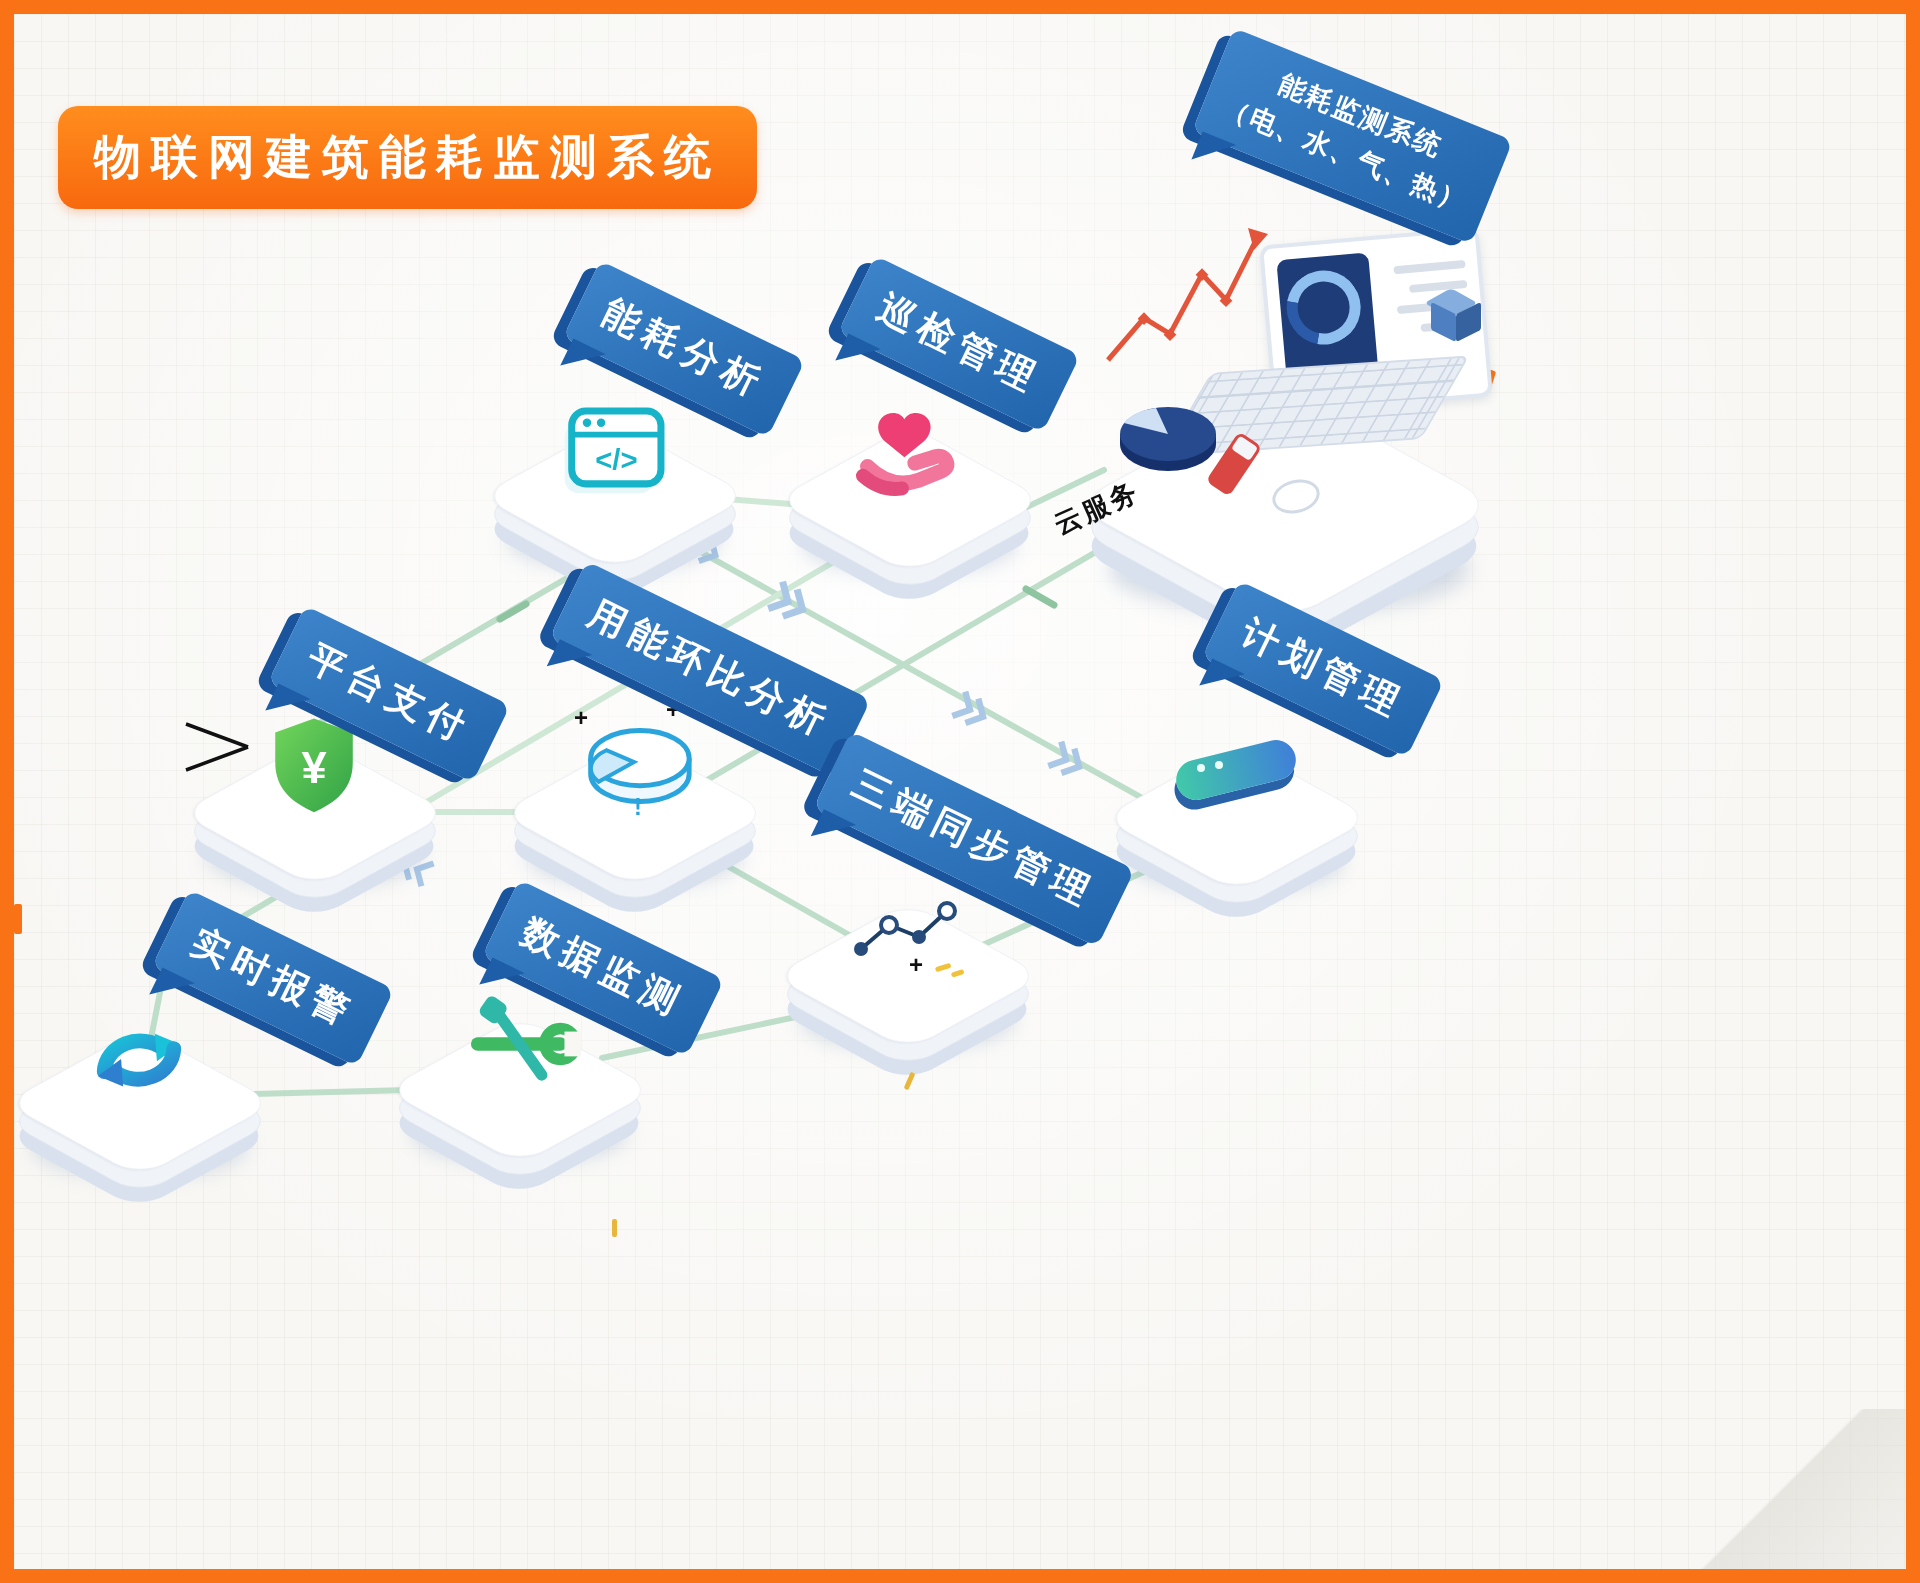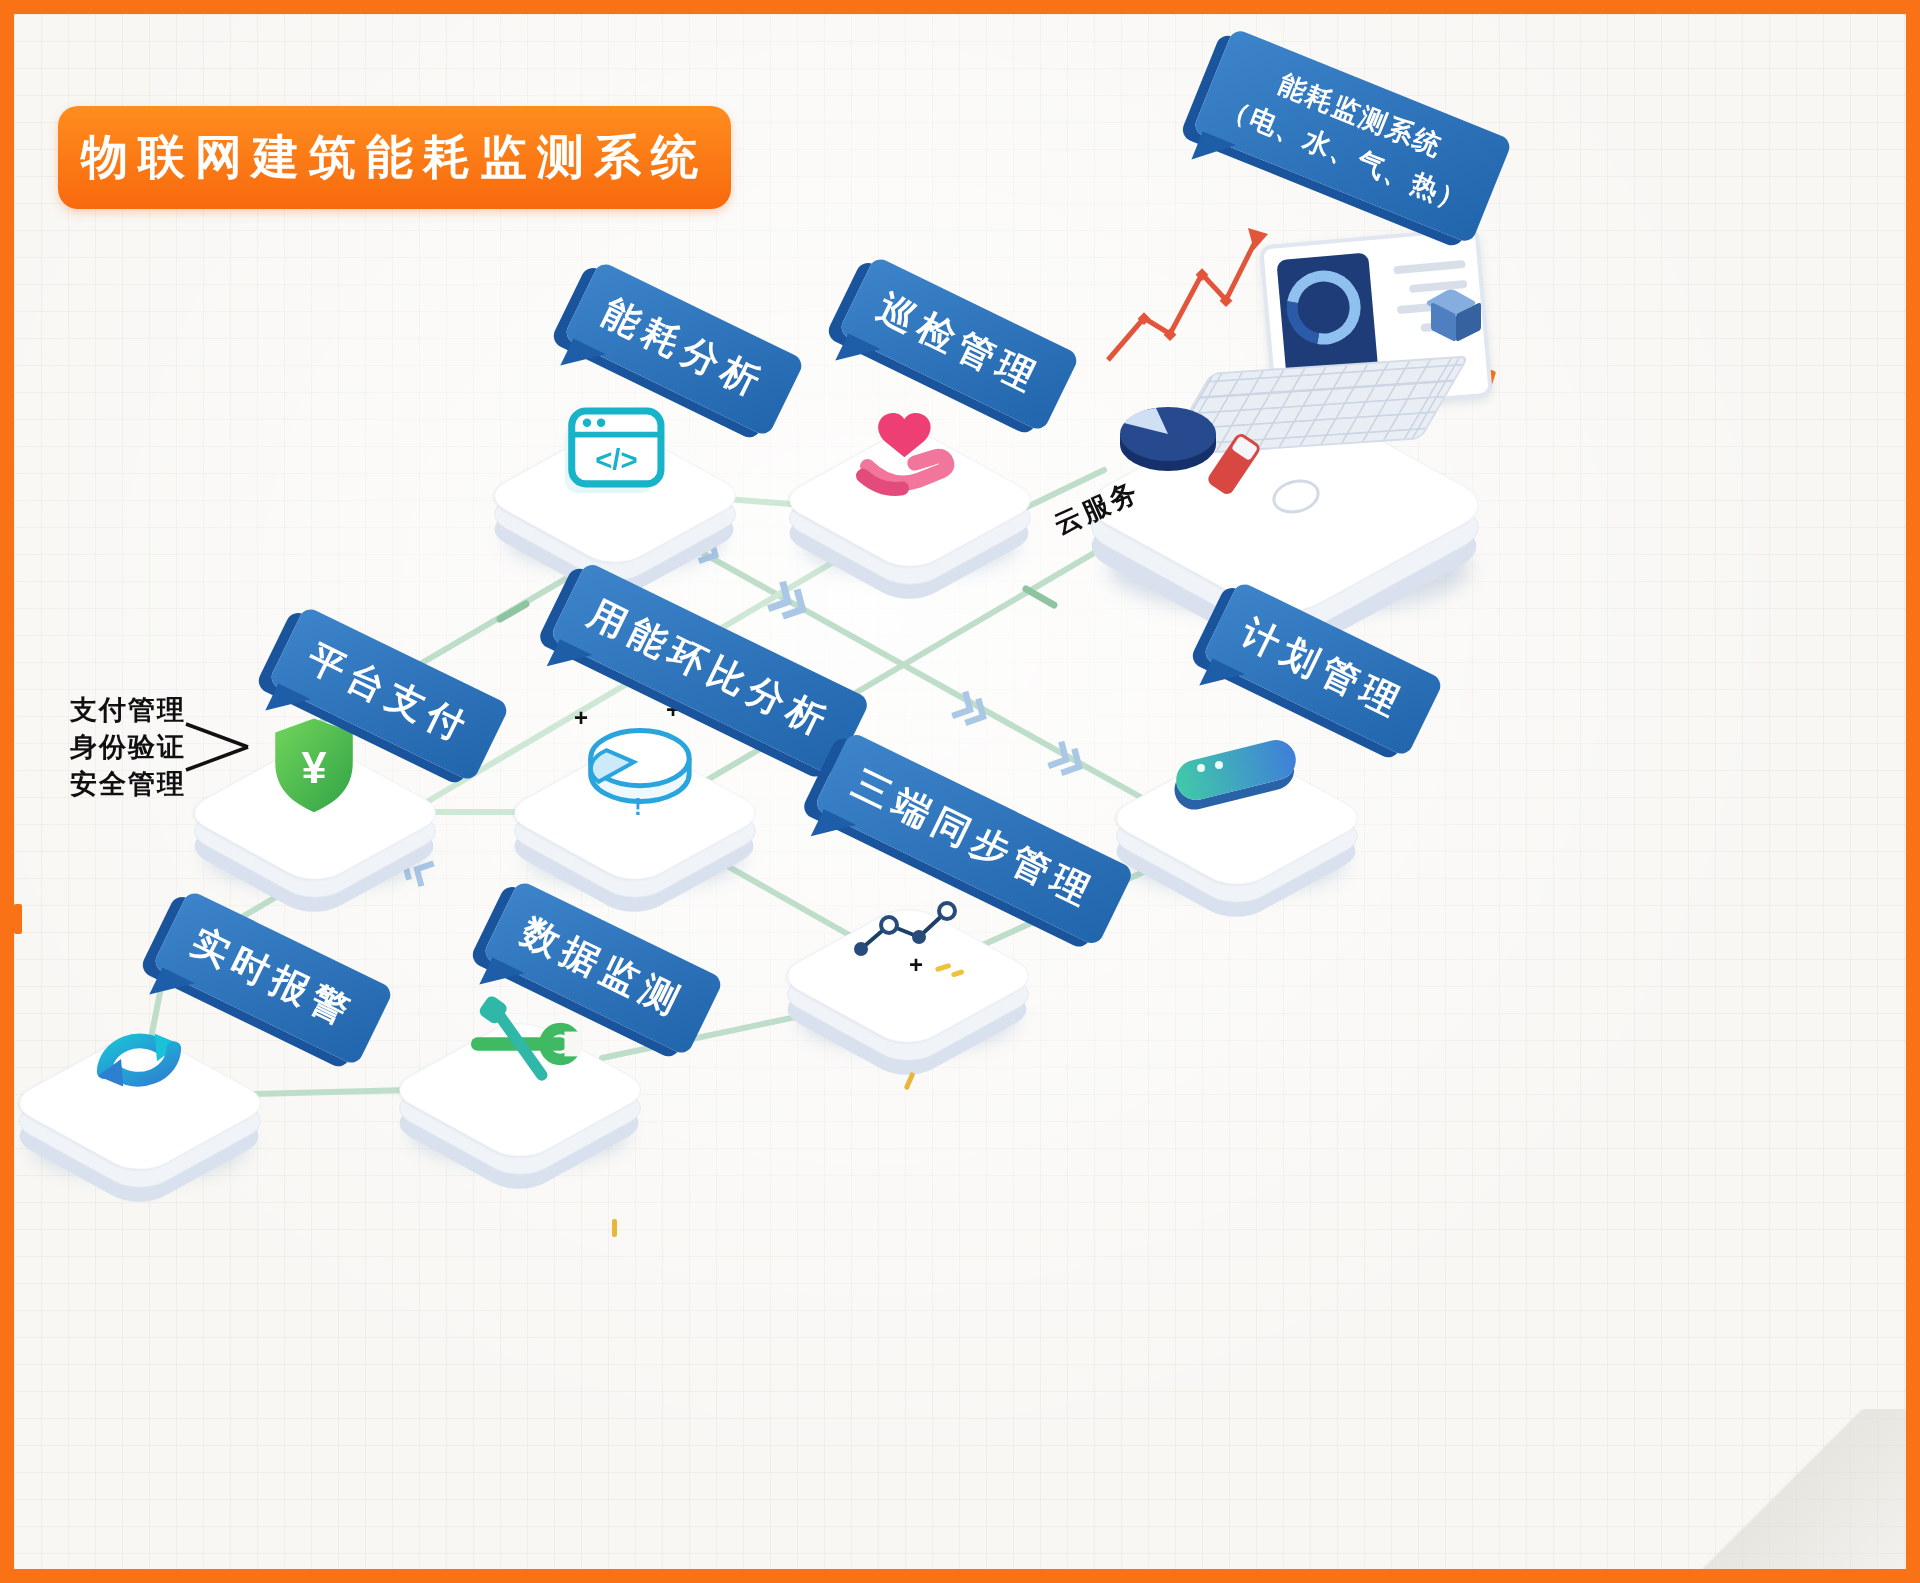--- a/index.html
+++ b/index.html
@@ -17,21 +17,21 @@
     content:"";position:absolute;inset:0;
     background:radial-gradient(ellipse at 45% 38%, rgba(255,255,255,.85), rgba(255,255,255,0) 65%);
     pointer-events:none;z-index:0;
   }
 
   
   .title-badge{
     position:absolute;left:44px;top:92px;z-index:6;
     background:linear-gradient(180deg,#ff8d1e,#f8690e);
     color:#fff;font-weight:bold;font-size:47px;letter-spacing:10px;
-    padding:20px 23px;border-radius:20px;
+    padding:20px 36px;border-radius:20px;
     box-shadow:0 4px 10px rgba(248,105,14,.25);
     white-space:nowrap;
   }
 
   
   svg.wires{position:absolute;left:0;top:0;z-index:1;}
 
   
   .platform{position:absolute;width:270px;height:210px;z-index:2;}
   .platform .pshadow{
@@ -300,25 +300,20 @@
         </defs>
         <path d="M50 6 L86 19 v28 c0 24 -15 37 -36 46 C29 84 14 71 14 47 V19 Z" fill="url(#shg)"></path>
         <text x="50" y="66" text-anchor="middle" font-size="42" font-weight="bold" fill="#ffffff">¥</text>
       </svg>
     </div>
   </div>
   <div class="bubble" style="left:261px;top:637px;">
     <span>平台支付</span>
   </div>
 
-  <div class="side-note">
-    <div>支付管理</div>
-    <div>身份验证</div>
-    <div>安全管理</div>
-  </div>
   <svg class="side-arrow" width="74" height="62" viewBox="0 0 74 62">
     <path d="M4 8 L66 31 M4 54 L66 31" stroke="#111" stroke-width="3.5" fill="none"></path>
   </svg>
 
   <div class="platform" style="left:485px;top:695px;">
     <div class="pshadow"></div>
     <div class="slab s3"></div>
     <div class="slab s2"></div>
     <div class="slab s1"></div>
     <div class="icon-slot">

